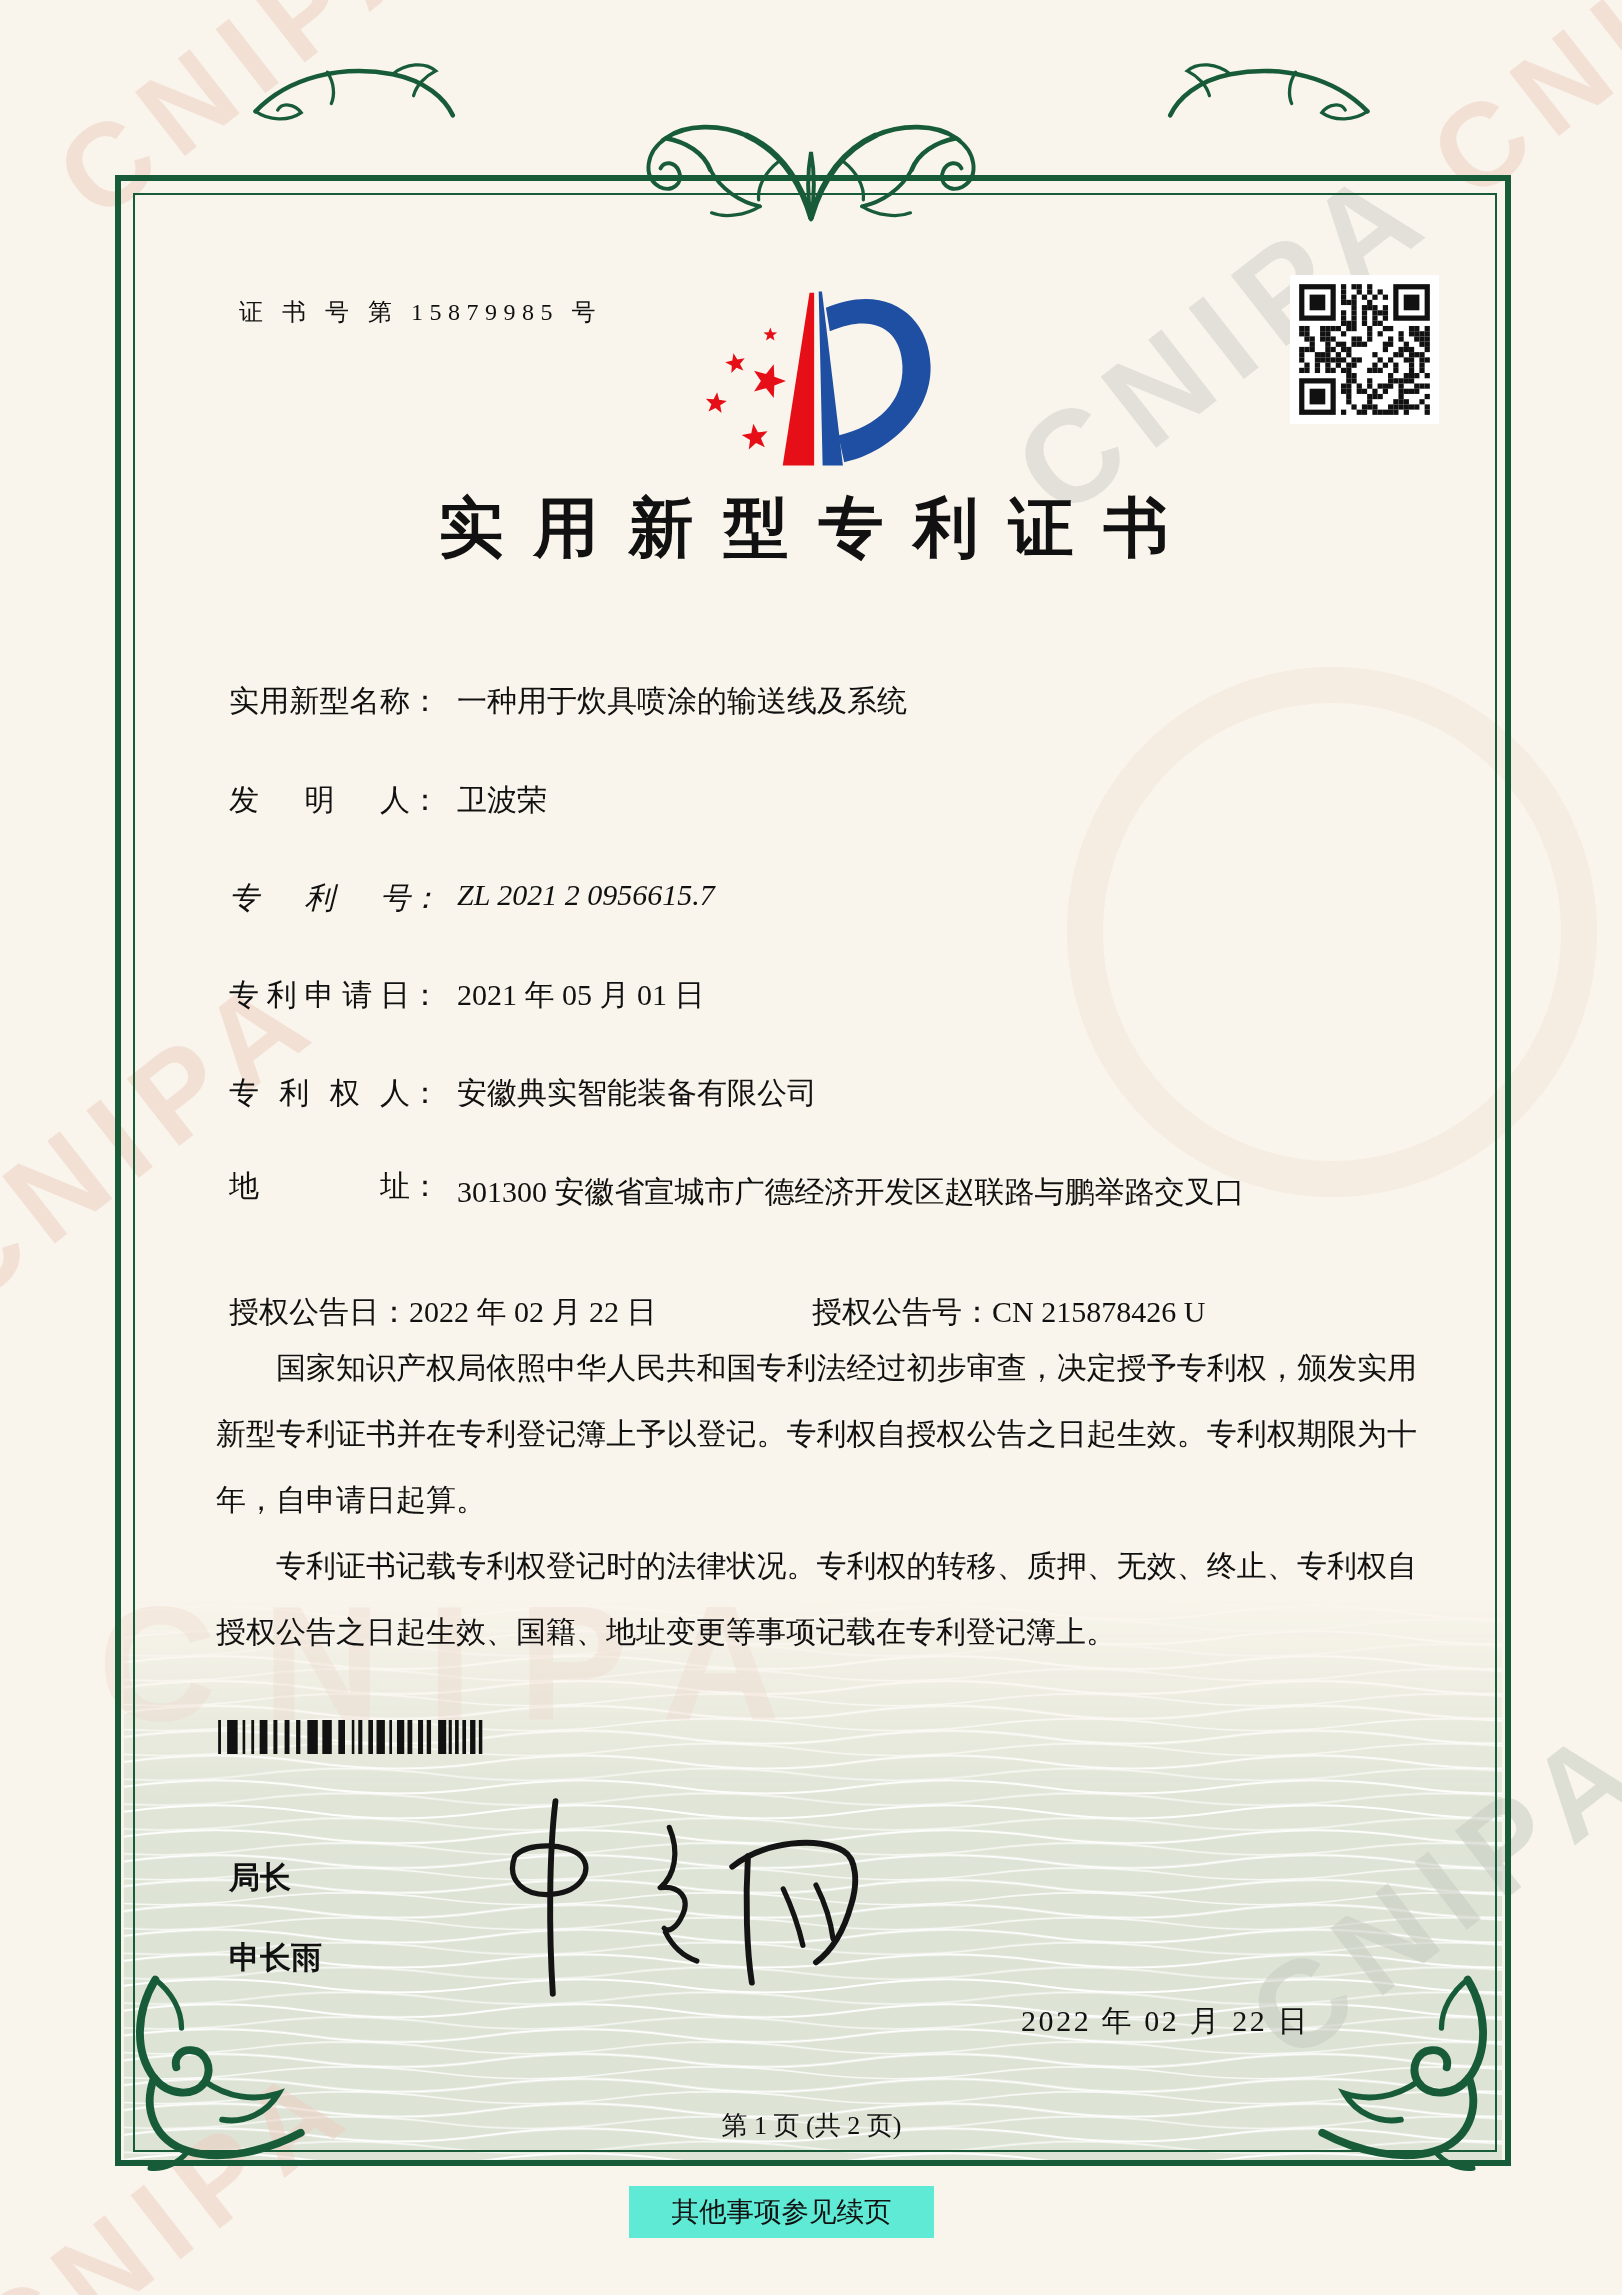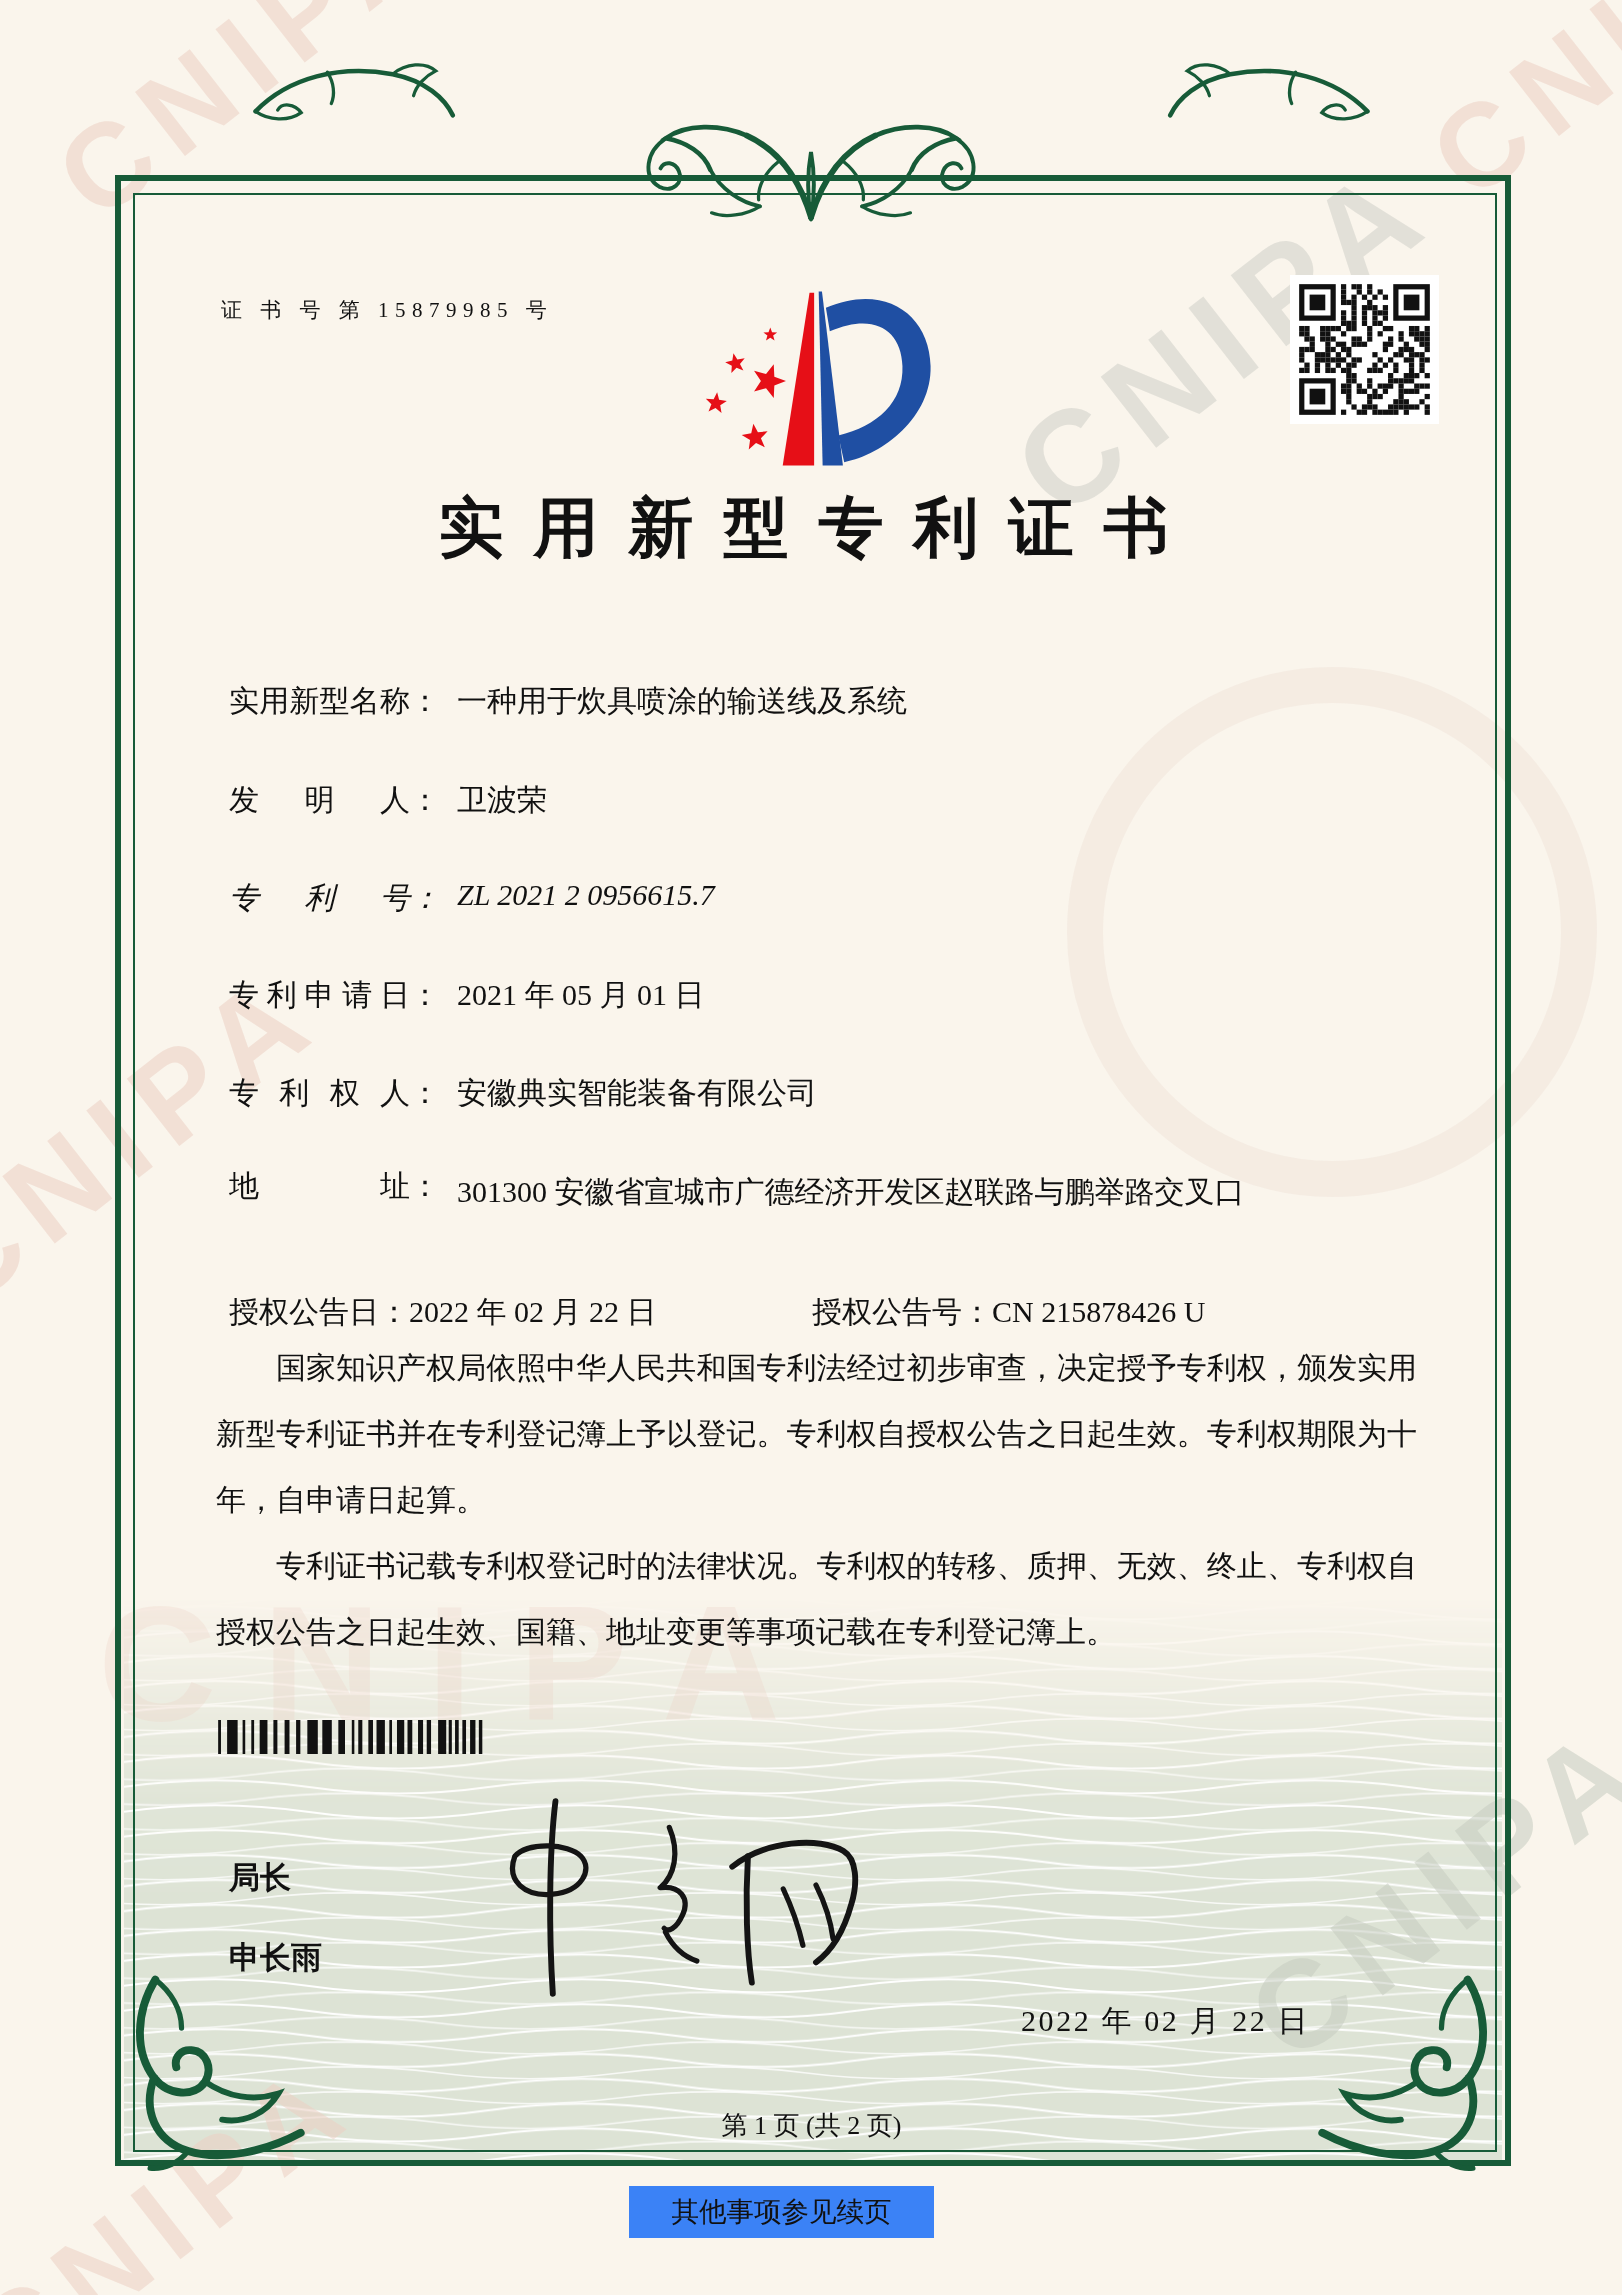--- a/index.html
+++ b/index.html
@@ -34,41 +34,41 @@
     position:absolute;z-index:3;left:115px;top:175px;width:1384px;height:1979px;
     border:6.5px solid var(--green,#175b38);
   }
   .frame-inner{
     position:absolute;z-index:3;left:133px;top:193px;width:1360px;height:1955px;
     border:2.6px solid var(--green,#175b38);
   }
   .ornament{position:absolute;z-index:4;pointer-events:none;}
   .ornament path{stroke:var(--green,#175b38);fill:none;stroke-linecap:round;}
   
-  .cert-no{left:221px;top:296px;font-size:21px;letter-spacing:6.5px;z-index:5;}
+  .cert-no{left:239px;top:296px;font-size:24px;letter-spacing:6.5px;z-index:5;}
   .title{
     left:0;right:0;top:484px;text-align:center;font-size:65px;font-weight:700;
     letter-spacing:30px;padding-left:14px;z-index:5;
   }
   .frow{left:229px;font-size:30px;z-index:5;white-space:nowrap;}
   .frow .lbl{display:inline-block;width:181px;text-align:justify;text-align-last:justify;vertical-align:top;}
   .frow .col{display:inline-block;vertical-align:top;}
   .frow .val{display:inline-block;margin-left:17px;vertical-align:top;}
   .frow .val.wrap{white-space:normal;width:844px;line-height:51px;}
   .grant{font-size:30px;z-index:5;white-space:nowrap;margin-top:28px;}
   .bodytext{
     left:216px;top:1335px;width:1201px;font-size:30px;line-height:66px;
     text-align:justify;z-index:5;
   }
   .bodytext p{margin:0;text-indent:60px;}
   .sig-label{left:229px;font-size:31px;font-family:"Liberation Sans","DejaVu Sans",sans-serif;font-weight:600;z-index:5;}
   .issue-date{left:1021px;top:2001px;font-size:30px;letter-spacing:2.6px;z-index:5;}
   .page-info{left:0;right:0;top:2108px;text-align:center;font-size:26px;z-index:5;}
   .footer-note{
-    left:629px;top:2186px;width:305px;height:52px;background:#3b82f6;
+    left:629px;top:2186px;width:305px;height:52px;background:#5eead4;
     text-align:center;line-height:52px;font-size:27.5px;z-index:5;
   }
   .qr{left:1290px;top:275px;z-index:5;background:#fff;}
   .logo{left:687px;top:245px;z-index:5;}
   .barcode{left:218px;top:1720px;z-index:5;}
   .sigscript{left:452px;top:1796px;z-index:5;}
   .sigscript path{stroke:#141414;fill:none;stroke-linecap:round;stroke-linejoin:round;}
 </style>
 </head>
 <body>

